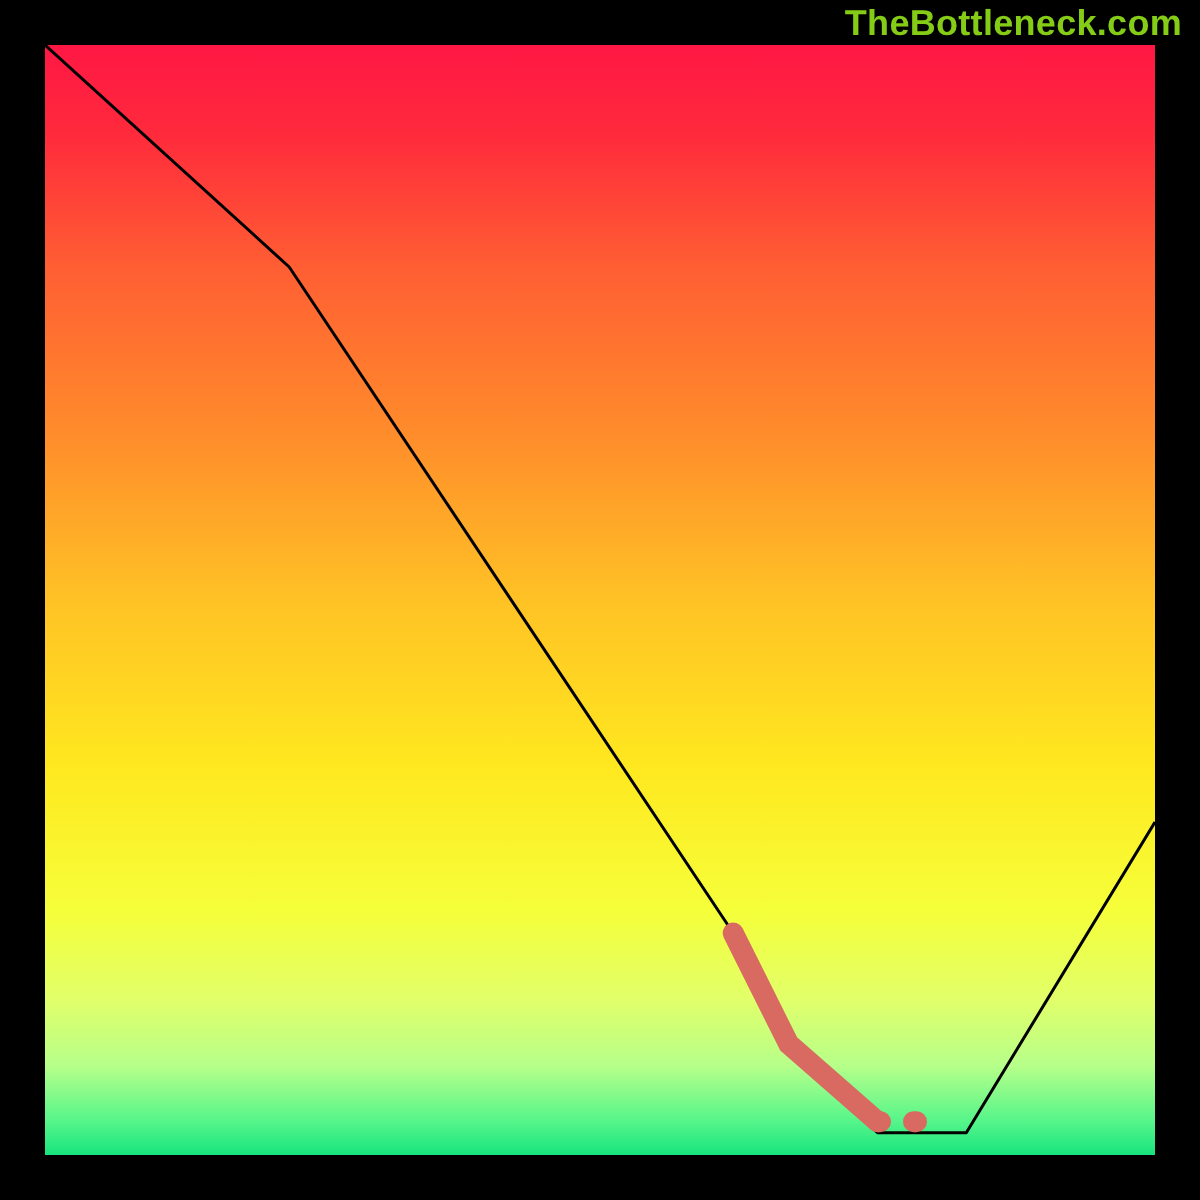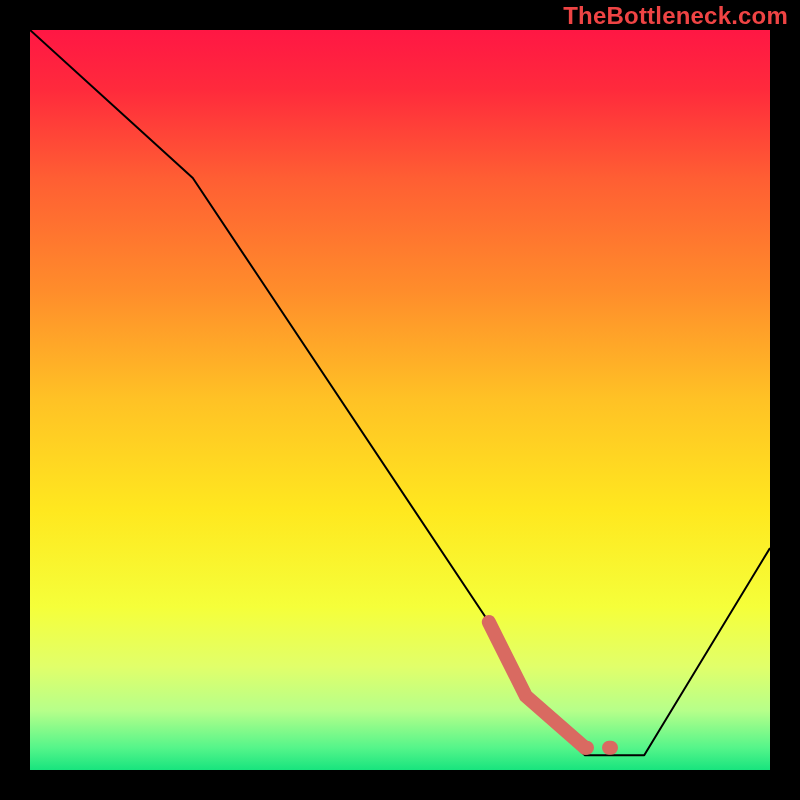--- a/index.html
+++ b/index.html
@@ -13,21 +13,21 @@
   }
   .stage {
     position: relative;
     width: 800px;
     height: 800px;
   }
   .watermark {
     position: absolute;
     top: 2px;
     right: 12px;
-    color: #ef4444;
+    color: #84cc16;
     font-size: 24px;
     font-weight: 600;
     z-index: 50;
     letter-spacing: 0.2px;
   }
   svg {
     position: absolute;
     left: 0;
     top: 0;
   }

